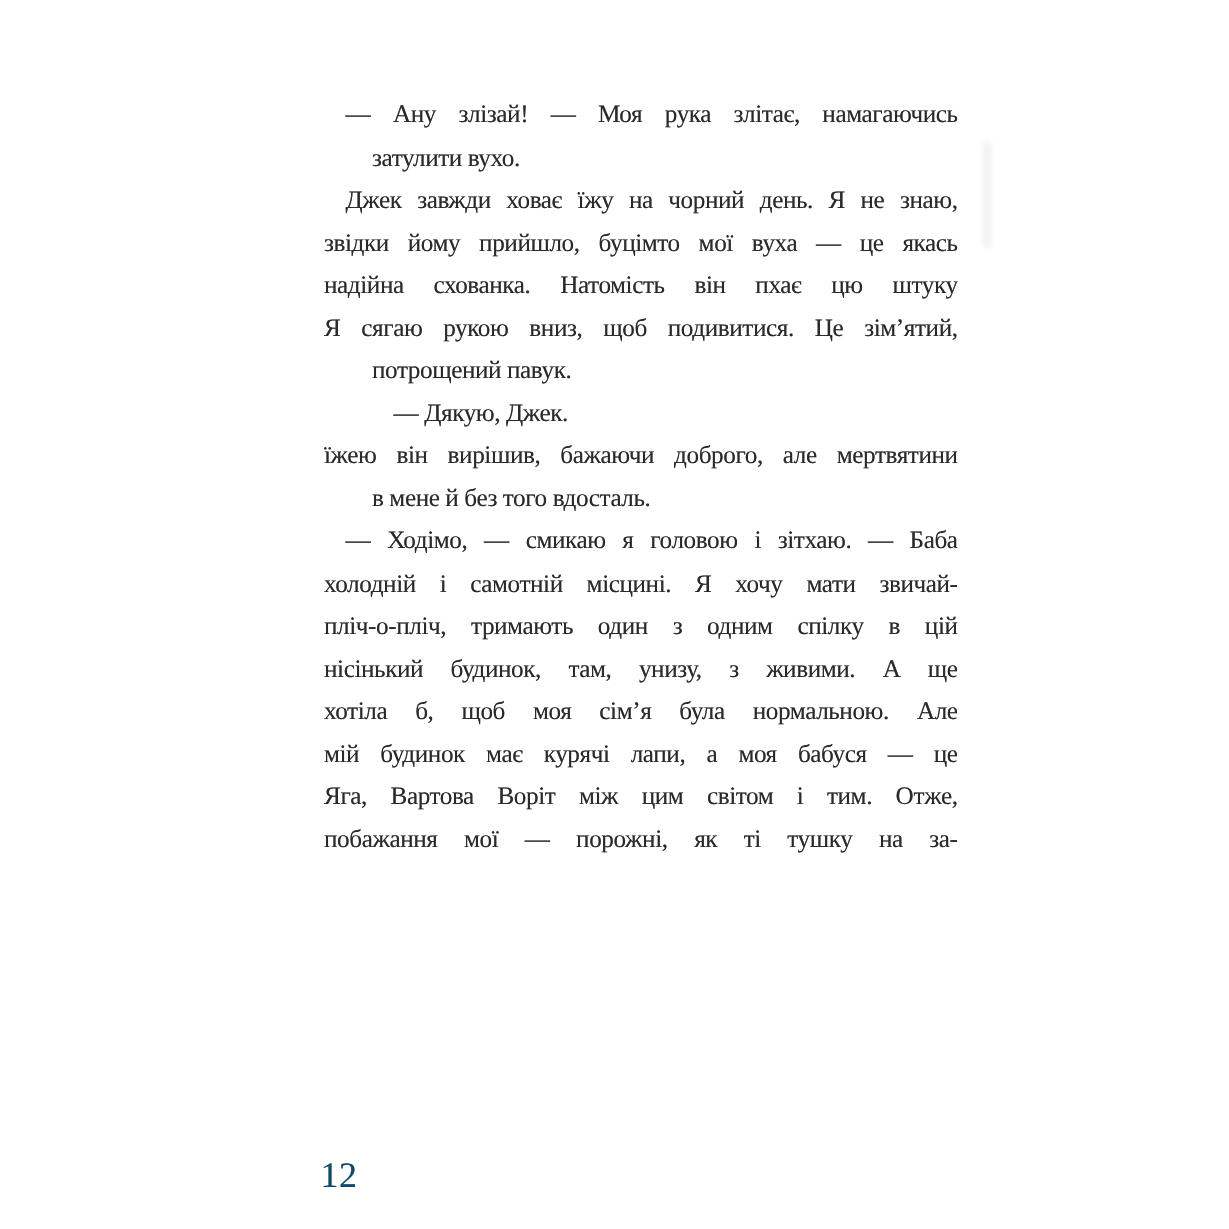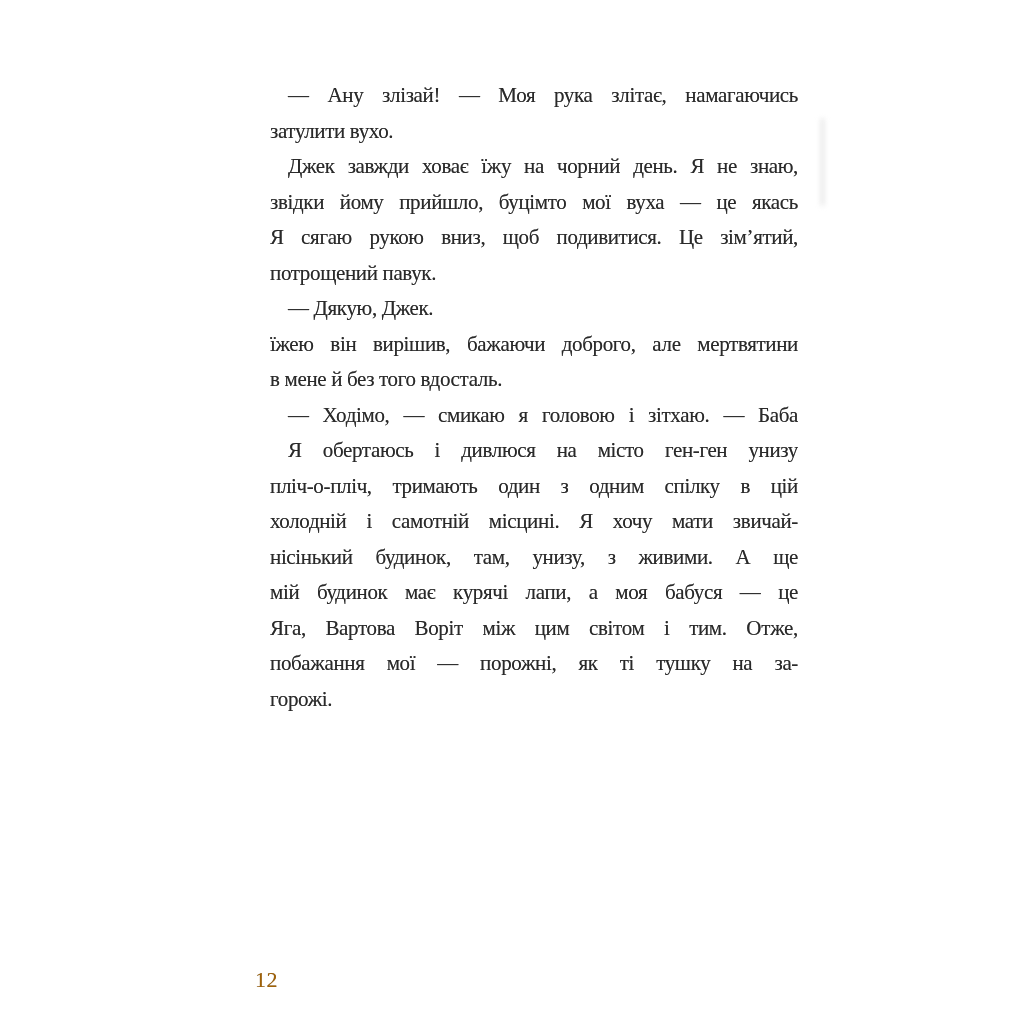--- a/index.html
+++ b/index.html
@@ -30,29 +30,29 @@
   .paragraph { margin: 0; padding: 0; }
   .line {
     line-height: 35.5px;
     height: 35.5px;
     text-align: justify;
     text-align-last: justify;
     white-space: normal;
     overflow: hidden;
   }
   .line.indent { padding-left: 18px; }
-  .line.end { text-align-last: left; }
+  .line.end { text-align-last: left; margin-left: 40px; }
   .page-number {
     position: absolute;
-    left: 255px;
+    left: 267px;
     top: 966px;
-    font-size: 22px;
+    font-size: 30px;
     line-height: 28px;
     letter-spacing: 0.5px;
-    color: #a16207;
+    color: #0c4a6e;
     text-shadow: 0 0 0.5px rgba(42,42,42,0.5);
   }
   .scan-smudge {
     position: absolute;
     left: 820px;
     top: 118px;
     width: 5px;
     height: 88px;
     background: #ececec;
     filter: blur(2.5px);
@@ -69,45 +69,45 @@
   <div class="text-block">
 
     <div class="paragraph">
       <div class="line indent">— Ану злізай! — Моя рука злітає, намагаючись</div>
       <div class="line end">затулити вухо.</div>
     </div>
 
     <div class="paragraph">
       <div class="line indent">Джек завжди ховає їжу на чорний день. Я не знаю,</div>
       <div class="line">звідки йому прийшло, буцімто мої вуха — це якась</div>
+      <div class="line">надійна схованка. Натомість він пхає цю штуку</div>
       <div class="line">Я сягаю рукою вниз, щоб подивитися. Це зім’ятий,</div>
       <div class="line end">потрощений павук.</div>
     </div>
 
     <div class="paragraph">
       <div class="line indent end">— Дякую, Джек.</div>
     </div>
 
     <div class="paragraph">
       <div class="line">їжею він вирішив, бажаючи доброго, але мертвятини</div>
       <div class="line end">в мене й без того вдосталь.</div>
     </div>
 
     <div class="paragraph">
       <div class="line indent">— Ходімо, — смикаю я головою і зітхаю. — Баба</div>
     </div>
 
     <div class="paragraph">
-      <div class="line indent">Я обертаюсь і дивлюся на місто ген-ген унизу</div>
+      <div class="line">холодній і самотній місцині. Я хочу мати звичай-</div>
       <div class="line">пліч-о-пліч, тримають один з одним спілку в цій</div>
-      <div class="line">холодній і самотній місцині. Я хочу мати звичай-</div>
       <div class="line">нісінький будинок, там, унизу, з живими. А ще</div>
+      <div class="line">хотіла б, щоб моя сім’я була нормальною. Але</div>
       <div class="line">мій будинок має курячі лапи, а моя бабуся — це</div>
       <div class="line">Яга, Вартова Воріт між цим світом і тим. Отже,</div>
       <div class="line">побажання мої — порожні, як ті тушку на за-</div>
-      <div class="line end">горожі.</div>
     </div>
 
   </div>
 
   <div class="page-number">12</div>
 
 </div>
 
 </body></html>

